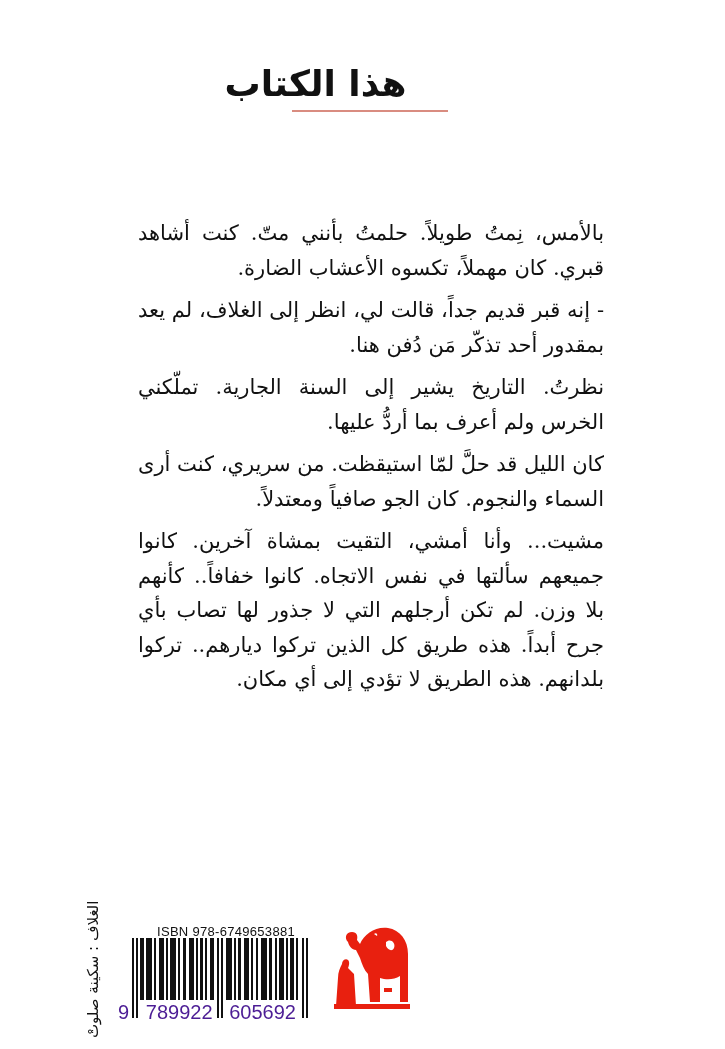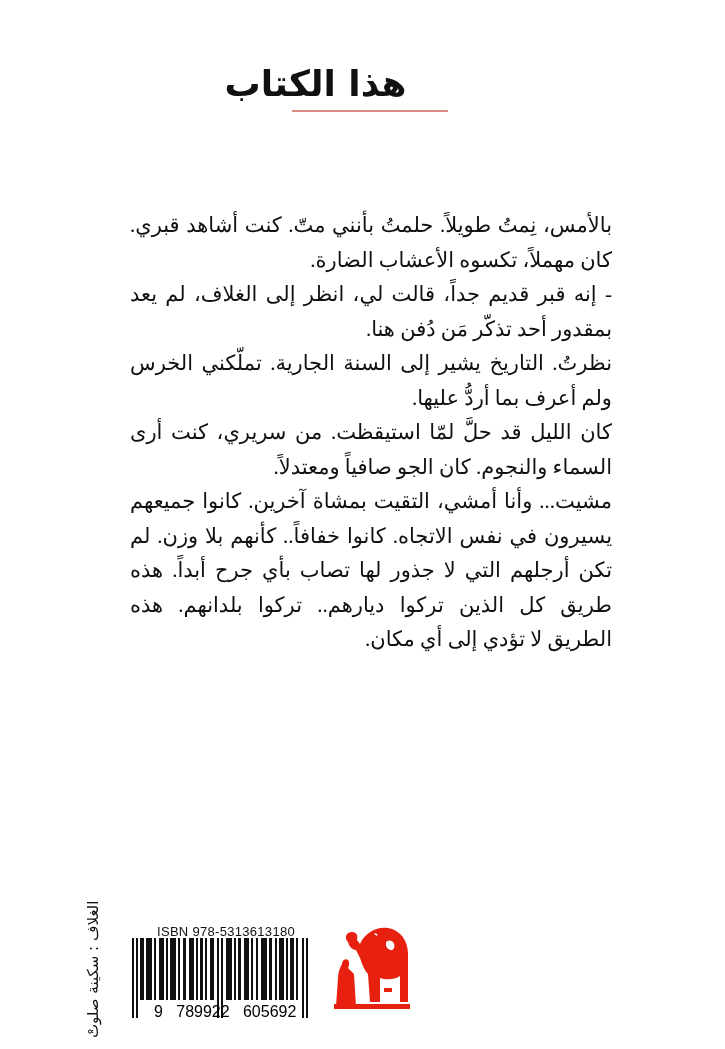--- a/index.html
+++ b/index.html
@@ -15,62 +15,61 @@
   }
   .title-rule {
     position:absolute; left:292px; top:110px; width:156px; height:2px;
     background:#d98c80;
   }
   .body-text {
     position:absolute; left:130px; top:208px; width:482px;
     direction:rtl; text-align:justify; text-align-last:right;
     font-size:21px; line-height:34.5px; color:#111;
   }
-  .body-text p { margin:0;font-family:Liberation Serif, serif; }
+  .body-text p { margin:8px; }
   .credit {
     position:absolute; left:84px; top:868px; width:28px; height:170px;
     writing-mode:vertical-rl; transform:rotate(180deg);
     font-family:"DejaVu Sans", "Liberation Sans", sans-serif;
     font-size:15px; color:#111; text-align:left; direction:rtl;
   }
   .isbn-label {
     position:absolute; left:157px; top:924px;
     font-family:"Liberation Sans", sans-serif; font-size:13px; letter-spacing:0.3px;
   }
   .barcode {
     position:absolute; left:132px; top:938px; width:178px; height:80px;
   }
   .barcode svg { display:block; }
   .isbn-digits {
     position:absolute; left:118px; top:1000px;
-    font-family:"Liberation Sans", sans-serif; font-size:16px; line-height:24px; color:#000000;
+    font-family:"Liberation Sans", sans-serif; font-size:20px; line-height:24px; color:#4c1d95;
     white-space:pre;
-    margin-left:36px;
   }
   .stamp {
     position:absolute; left:330px; top:920px; width:85px; height:95px;
   }
 </style>
 </head>
 <body>
 
 <div class="title">هذا الكتاب</div>
 <div class="title-rule"></div>
 
 <div class="body-text">
   <p>بالأمس، نِمتُ طويلاً. حلمتُ بأنني متّ. كنت أشاهد قبري. كان مهملاً، تكسوه الأعشاب الضارة.</p>
   <p>- إنه قبر قديم جداً، قالت لي، انظر إلى الغلاف، لم يعد بمقدور أحد تذكّر مَن دُفن هنا.</p>
   <p>نظرتُ. التاريخ يشير إلى السنة الجارية. تملّكني الخرس ولم أعرف بما أردُّ عليها.</p>
   <p>كان الليل قد حلَّ لمّا استيقظت. من سريري، كنت أرى السماء والنجوم. كان الجو صافياً ومعتدلاً.</p>
-  <p>مشيت... وأنا أمشي، التقيت بمشاة آخرين. كانوا جميعهم يسيرون في نفس الاتجاه. كانوا خفافاً.. كأنهم بلا وزن. لم تكن أرجلهم التي لا جذور لها تصاب بأي جرح أبداً. هذه طريق كل الذين تركوا ديارهم.. تركوا بلدانهم. هذه الطريق لا تؤدي إلى أي مكان.</p>
+  <p>مشيت... وأنا أمشي، التقيت بمشاة آخرين. كانوا جميعهم سألتها في نفس الاتجاه. كانوا خفافاً.. كأنهم بلا وزن. لم تكن أرجلهم التي لا جذور لها تصاب بأي جرح أبداً. هذه طريق كل الذين تركوا ديارهم.. تركوا بلدانهم. هذه الطريق لا تؤدي إلى أي مكان.</p>
 </div>
 
 <div class="credit">الغلاف : سكينة صلوتْ</div>
 
-<div class="isbn-label">ISBN  978-5313613180</div>
+<div class="isbn-label">ISBN  978-6749653881</div>
 
 <div class="barcode">
   <svg width="178" height="80" viewBox="0 0 178 80" xmlns="http://www.w3.org/2000/svg">
     <g fill="#111">
       <rect x="0" y="0" width="2" height="80"></rect>
       <rect x="4" y="0" width="2" height="80"></rect>
       <rect x="8" y="0" width="4" height="62"></rect>
       <rect x="14" y="0" width="6" height="62"></rect>
       <rect x="22" y="0" width="2" height="62"></rect>
       <rect x="27" y="0" width="5" height="62"></rect>

